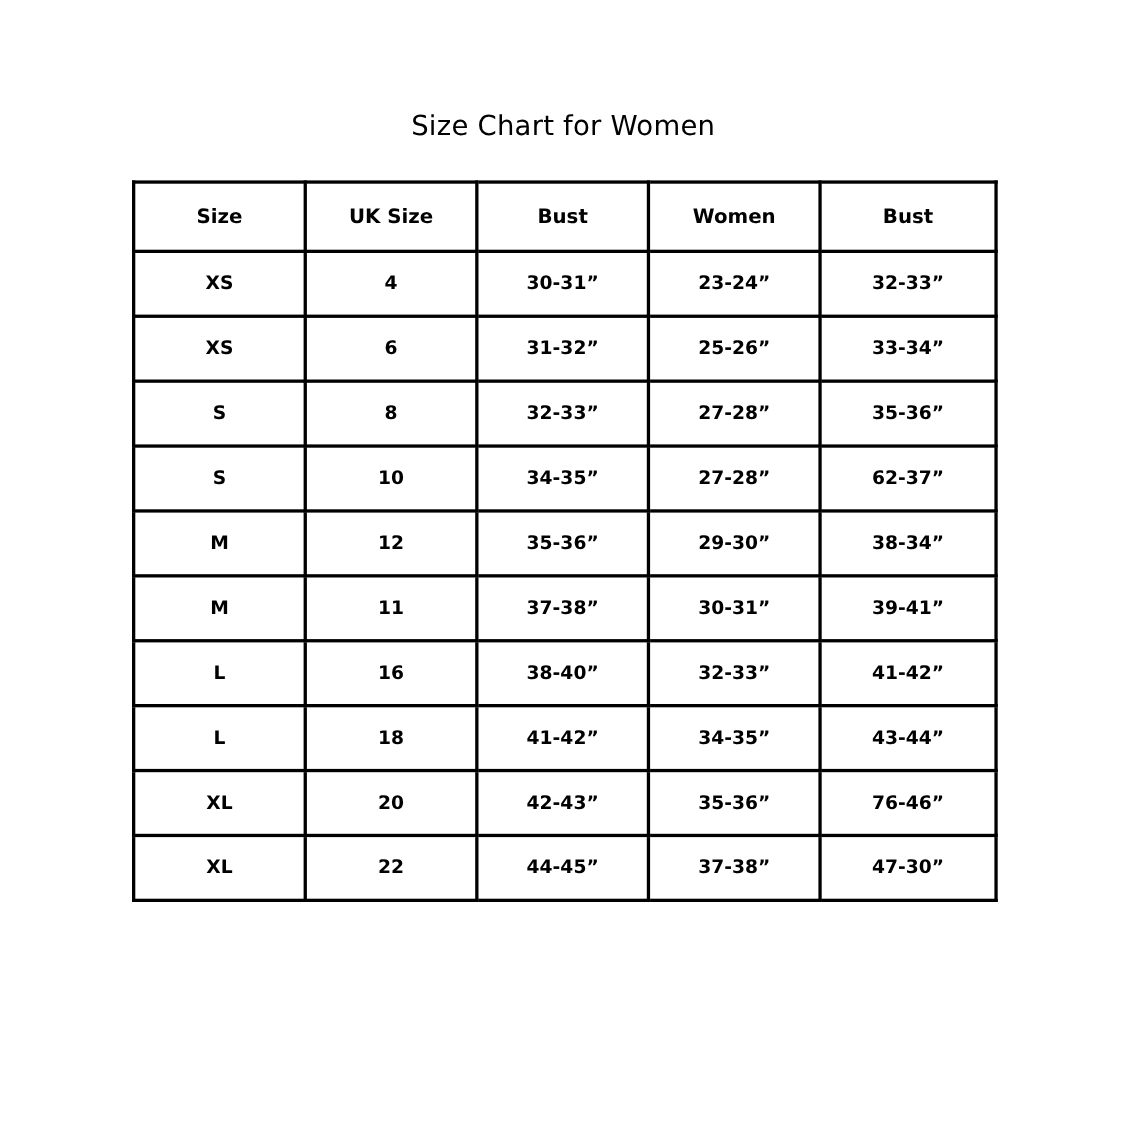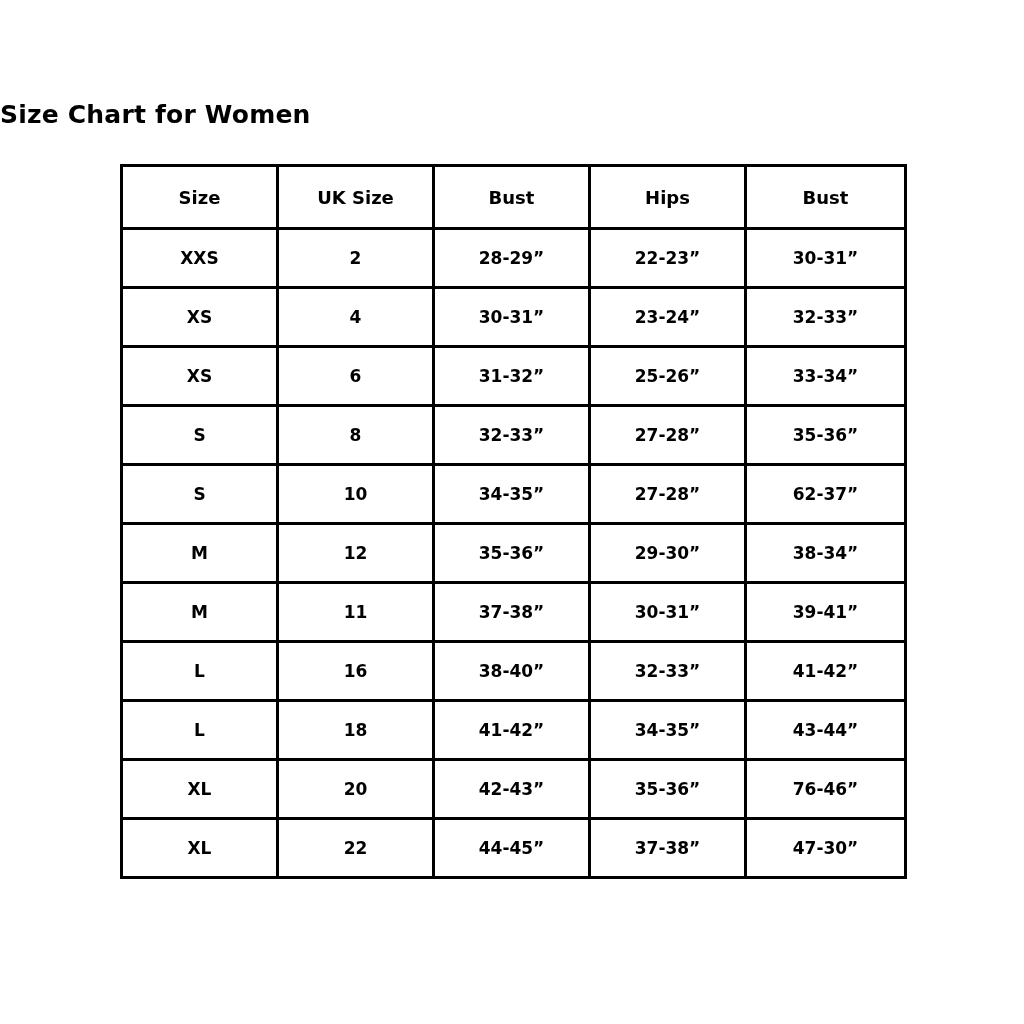--- a/index.html
+++ b/index.html
@@ -18,22 +18,23 @@
     position: relative;
     width: 1024px;
     height: 1024px;
     box-sizing: border-box;
   }
   .chart-title {
     position: absolute;
     top: 100px;
     left: 0;
     width: 1024px;
+    text-align: center;
     font-size: 25px;
-    font-weight: bold;
+    font-weight: normal;
     letter-spacing: 0.2px;
   }
   .table-wrap {
     position: absolute;
     top: 164px;
     left: 120px;
     width: 784px;
   }
   table.size-chart {
     border-collapse: collapse;
@@ -75,32 +76,25 @@
           <col class="c1">
           <col class="c2">
           <col class="c3">
           <col class="c4">
       </colgroup>
       <thead>
         <tr>
           <th>Size</th>
           <th>UK Size</th>
           <th>Bust</th>
-          <th>Hips</th>
+          <th>Women</th>
           <th>Bust</th>
         </tr>
       </thead>
       <tbody>
-        <tr>
-          <td>XXS</td>
-          <td>2</td>
-          <td>28-29”</td>
-          <td>22-23”</td>
-          <td>30-31”</td>
-        </tr>
         <tr>
           <td>XS</td>
           <td>4</td>
           <td>30-31”</td>
           <td>23-24”</td>
           <td>32-33”</td>
         </tr>
         <tr>
           <td>XS</td>
           <td>6</td>

